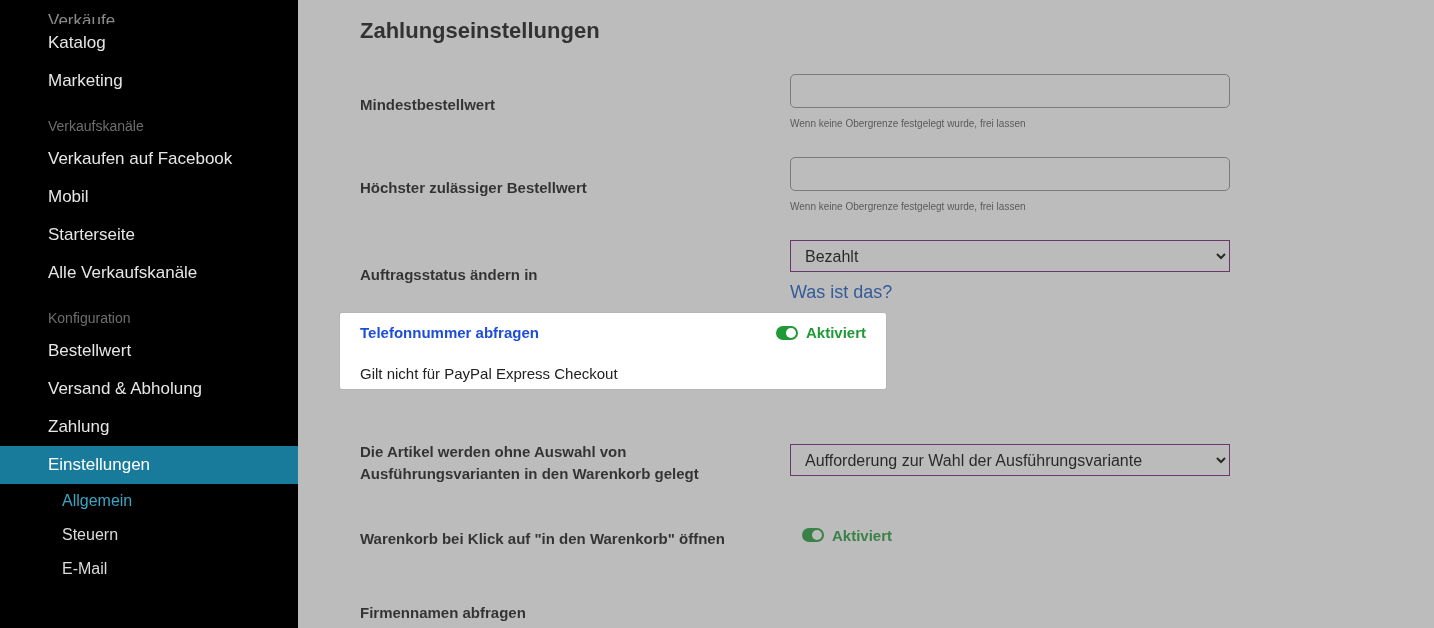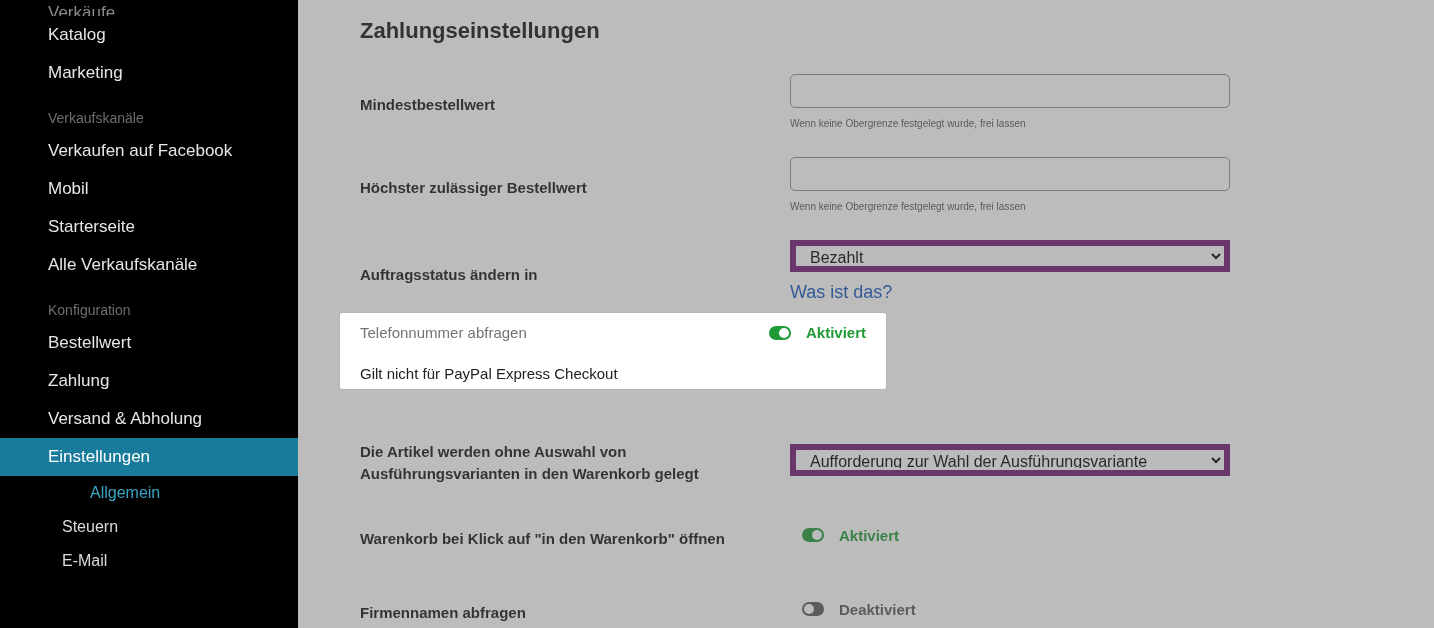--- a/index.html
+++ b/index.html
@@ -44,23 +44,23 @@
     background: #197b9b;
     color: #fff;
     font-weight: 400;
   }
   .sidebar .sub-item {
     padding: 8px 0 8px 62px;
     font-size: 16px;
     color: #dcdcdc;
     cursor: pointer;
   }
-  .sidebar .sub-item.sub-active { color: #3aa5c5; margin-left: 28px; }
+  .sidebar .sub-item.sub-active { color: #3aa5c5; }
   .sidebar .half-top {
-    padding: 8px 0 8px 48px;
+    padding: 16px 0 8px 48px;
     color: #8a8a8a;
     line-height: 10px;
     overflow: hidden;
     height: 10px;
   }
 
   
   .main {
     flex: 1 1 auto;
     position: relative;
@@ -118,38 +118,38 @@
     font-size: 15px;
   }
   .help-text {
     color: #565656;
     font-size: 10px;
     margin-top: 10px;
   }
   select.select-input {
     width: 440px;
     height: 32px;
-    border: 6px solid #701a75;
+    border: 1px solid #701a75;
     background: #fdfdfd;
     font-size: 16px;
     padding: 2px 6px 2px 10px;
   }
   .link {
     color: #1558c0;
     font-size: 18px;
     margin-top: 10px;
     display: inline-block;
     cursor: pointer;
   }
 
   
   .toggle {
     display: inline-flex;
     align-items: center;
-    gap: 15px;
+    gap: 8px;
     font-weight: 700;
     font-size: 15px;
     cursor: pointer;
     padding-left: 12px;
   }
   .toggle .track {
     width: 22px;
     height: 14px;
     border-radius: 8px;
     position: relative;
@@ -184,23 +184,23 @@
     display: flex;
     flex-direction: column;
     justify-content: center;
   }
   .highlight-card .hc-row {
     display: flex;
     justify-content: space-between;
     align-items: center;
   }
   .highlight-card .hc-label {
-    font-weight: 400;
-    font-size: 15px;
-    color: #737373;
+    font-weight: 700;
+    font-size: 15px;
+    color: #1d4ed8;
   }
   .highlight-card .hc-sub {
     font-size: 15px;
     color: #222;
     margin-top: 24px;
   }
 </style>
 </head>
 <body>
 
@@ -213,22 +213,22 @@
     <div class="nav-item">Marketing</div>
 
     <div class="section-header">Verkaufskanäle</div>
     <div class="nav-item">Verkaufen auf Facebook</div>
     <div class="nav-item">Mobil</div>
     <div class="nav-item">Starterseite</div>
     <div class="nav-item">Alle Verkaufskanäle</div>
 
     <div class="section-header">Konfiguration</div>
     <div class="nav-item">Bestellwert</div>
+    <div class="nav-item">Versand &amp; Abholung</div>
     <div class="nav-item">Zahlung</div>
-    <div class="nav-item">Versand &amp; Abholung</div>
     <div class="nav-item active">Einstellungen</div>
 
     <div class="sub-item sub-active">Allgemein</div>
     <div class="sub-item">Steuern</div>
     <div class="sub-item">E-Mail</div>
   </nav>
 
   <main class="main">
 
     <div class="content">
@@ -290,28 +290,20 @@
             <span class="track">
                 <span class="knob"></span>
               </span>
             <span>Aktiviert</span>
           </div>
         </div>
       </div>
 
       <div class="form-row">
         <div class="label-col">Firmennamen abfragen</div>
-        <div class="field-col">
-          <div class="toggle off">
-            <span class="track">
-                <span class="knob"></span>
-              </span>
-            <span>Deaktiviert</span>
-          </div>
-        </div>
       </div>
 
     </div>
 
     <div class="dim-overlay"></div>
 
   </main>
 
   <div class="highlight-card">
     <div class="hc-row">

